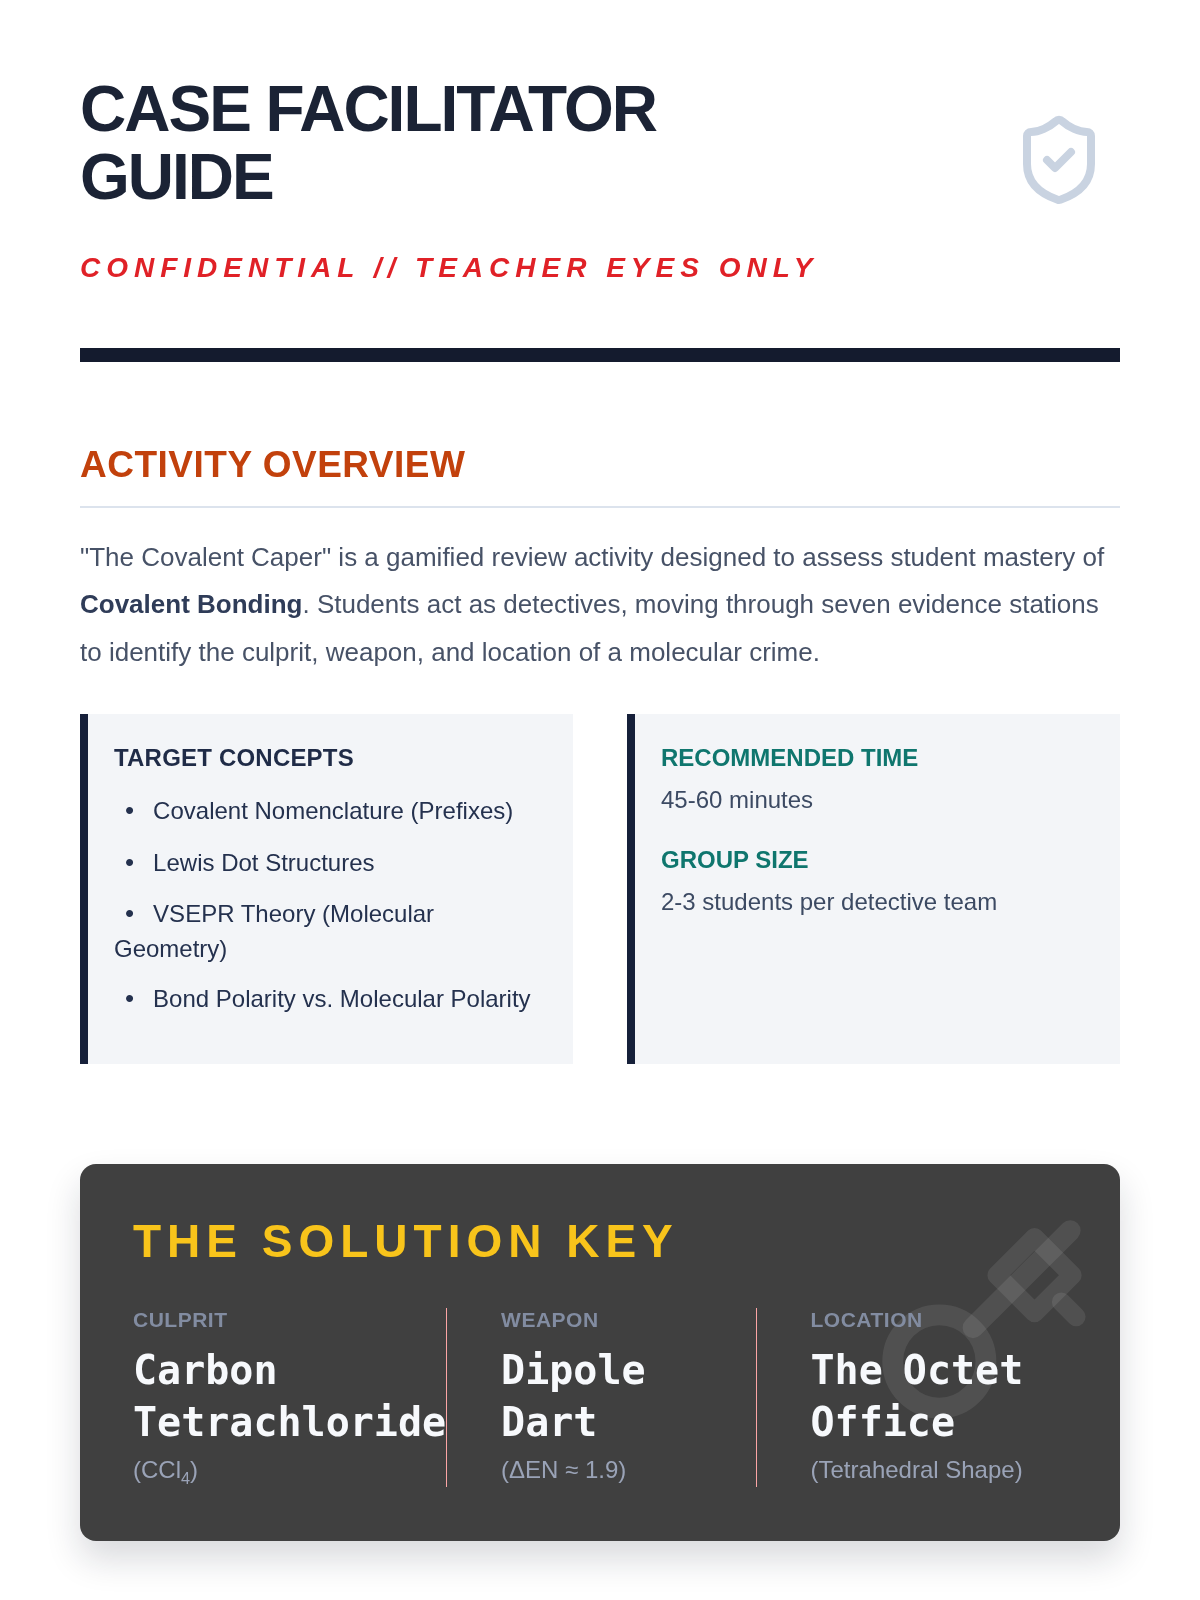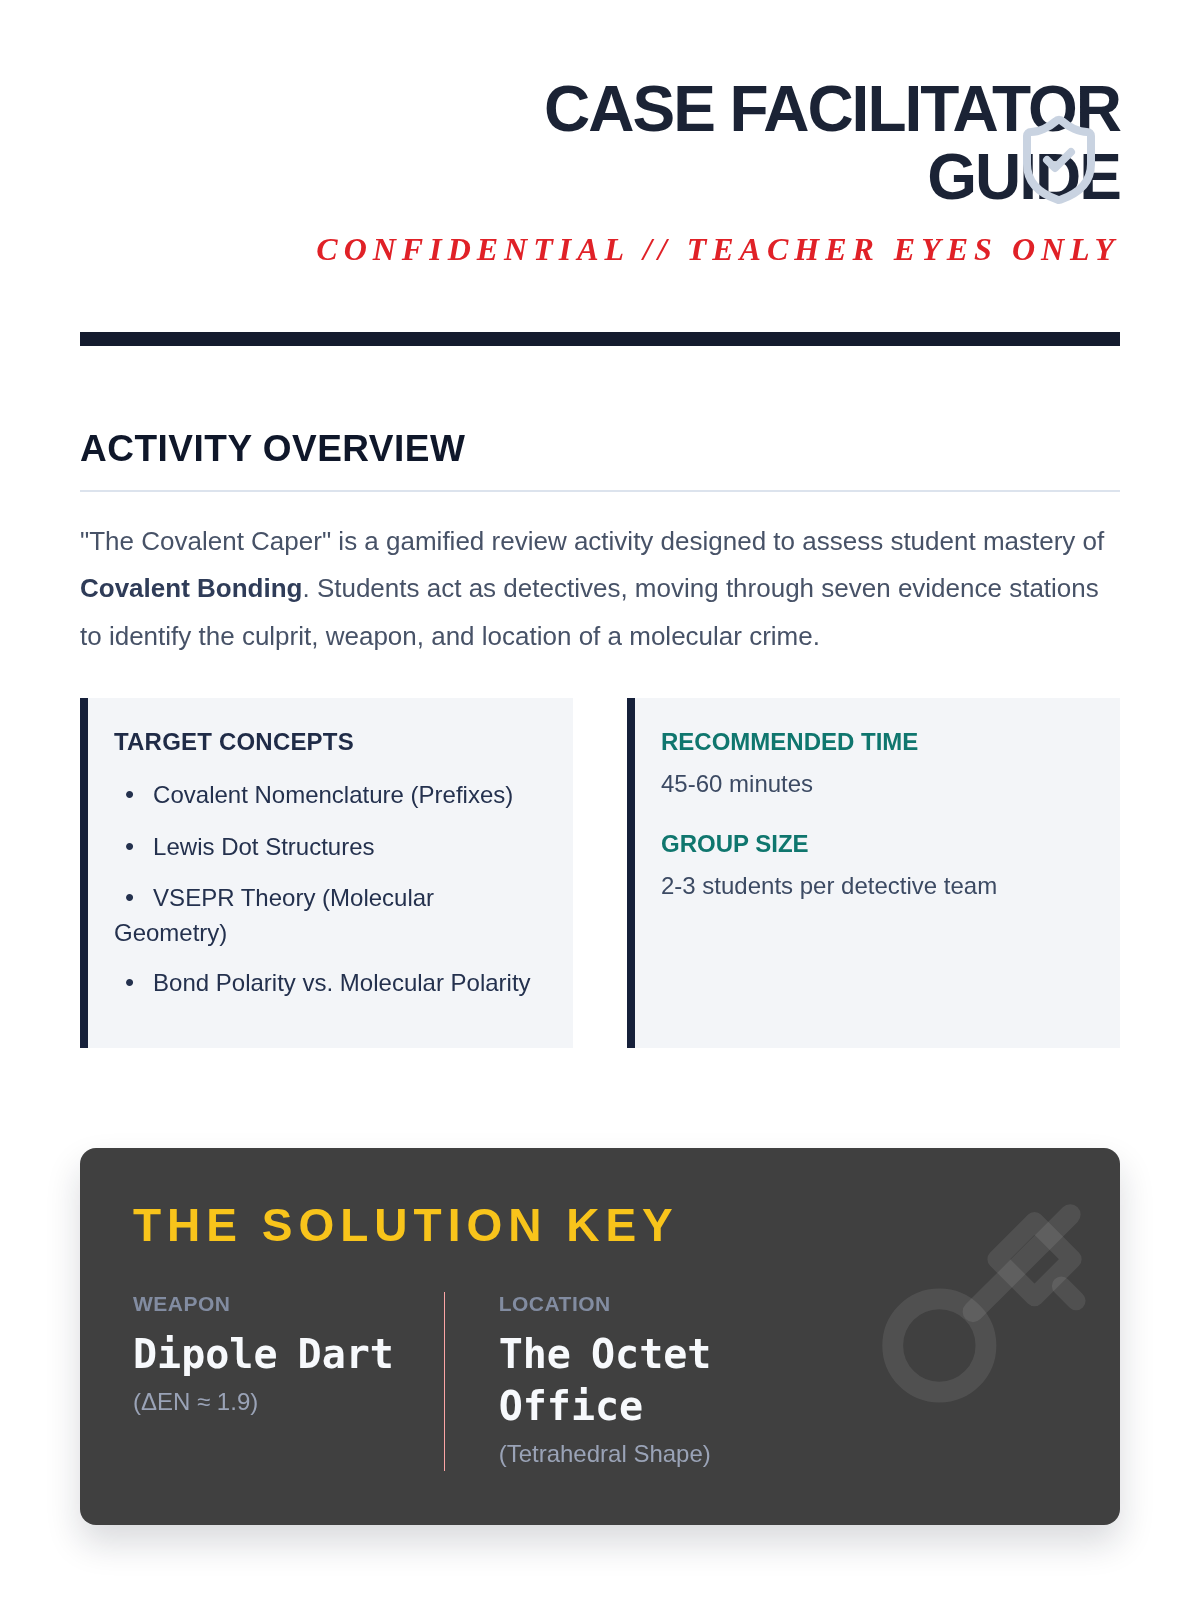--- a/index.html
+++ b/index.html
@@ -7,42 +7,42 @@
   body {
     width: 1200px; height: 1600px;
     font-family: "Liberation Sans", sans-serif;
     color: #1b2438;
     position: relative;
     overflow: hidden;
   }
   .content { padding: 0 80px; }
 
   
-  .header { position: relative; padding-top: 76px; text-align: right; }
+  .header { position: relative; padding-top: 76px; }
   .main-title {
     font-size: 64px; line-height: 1.06; font-weight: 900;
     letter-spacing: -2px; color: #1b2335;
   }
   .confidential {
-    margin-top: 19px;
-    font-family: Liberation Serif, serif;
+    margin-top: 40px;
+    font-family: Liberation Sans, sans-serif;
     font-style: italic; font-weight: 700;
-    font-size: 32px; letter-spacing: 6px;
+    font-size: 28px; letter-spacing: 6px;
     color: #e02127;
   }
   .shield-wrap { position: absolute; top: 106px; right: 13px; width: 96px; height: 108px; }
   .shield-wrap svg { width: 100%; height: 100%; }
 
   .thick-rule { margin-top: 64px; height: 14px; background: #141b2e; }
 
   
   .section-heading {
     margin-top: 82px;
     font-size: 37px; font-weight: 800; letter-spacing: 0.5px;
-    color: #0f172a;
+    color: #c2410c;
   }
   .light-rule { margin-top: 20px; height: 2px; background: #dce3ed; }
   .overview-paragraph {
     margin-top: 26px;
     font-size: 26px; line-height: 1.83;
     color: #475267;
   }
   .overview-paragraph b { font-weight: 700; color: #2f3c58; }
 
   
@@ -174,20 +174,25 @@
         <line x1="114" y1="151" x2="212" y2="53" stroke-width="21"></line>
         <polygon points="176,60 214,98 176,136 138,98" stroke-width="19"></polygon>
         <line x1="203" y1="125" x2="218" y2="140" stroke-width="19"></line>
       </svg>
     </div>
 
     <div class="solution-title">THE SOLUTION KEY</div>
 
     <div class="key-columns">
 
+      <div class="key-col">
+        <div class="key-label">CULPRIT</div>
+        <div class="key-value">Carbon Tetrachloride</div>
+        <div class="key-note"><span>(CCl</span><sub>4</sub><span>)</span></div>
+      </div>
 
       <div class="key-col">
         <div class="key-label">WEAPON</div>
         <div class="key-value">Dipole Dart</div>
         <div class="key-note"><span>(ΔEN ≈ 1.9)</span><sub></sub><span></span></div>
       </div>
 
       <div class="key-col">
         <div class="key-label">LOCATION</div>
         <div class="key-value">The Octet Office</div>

